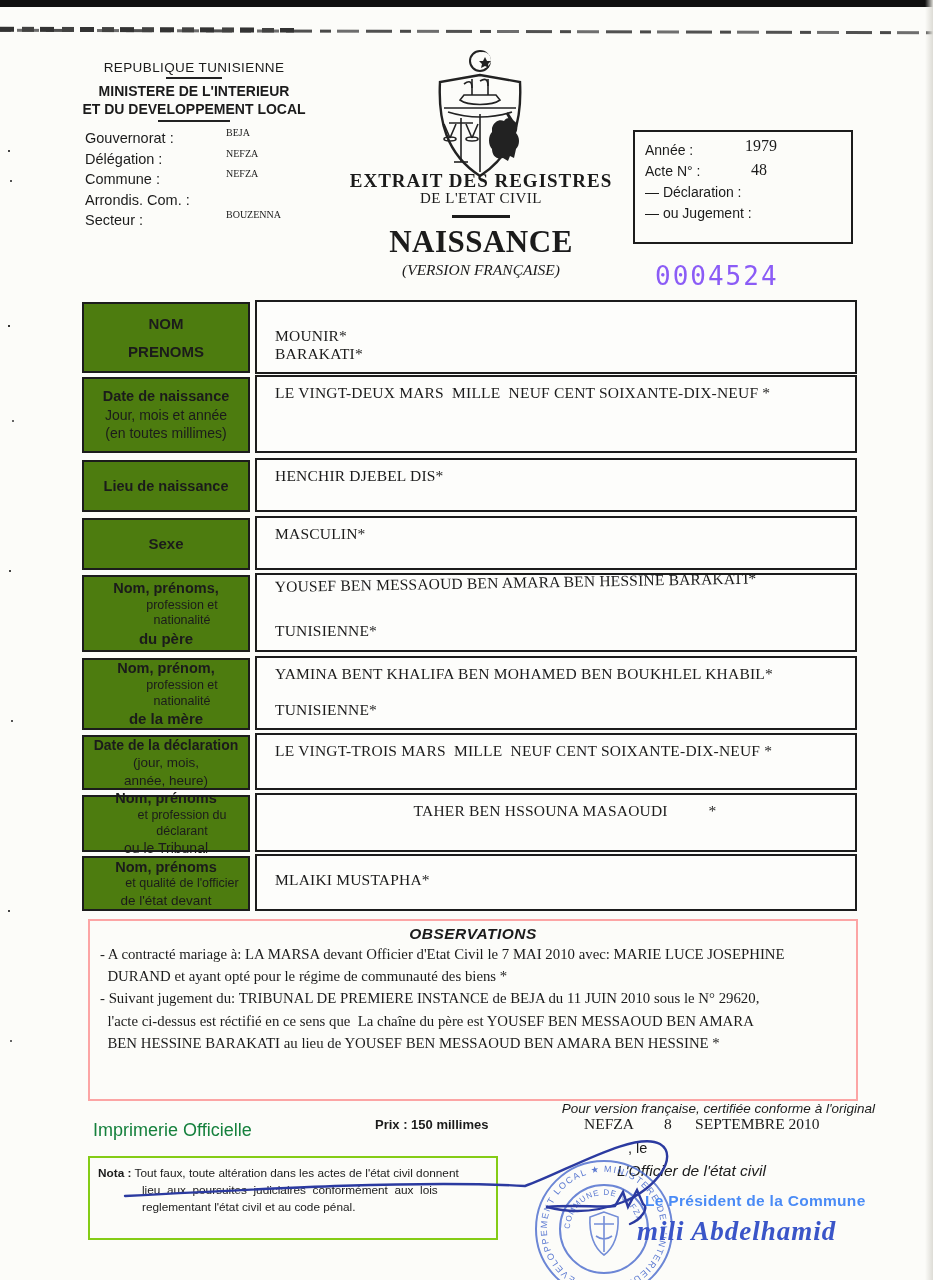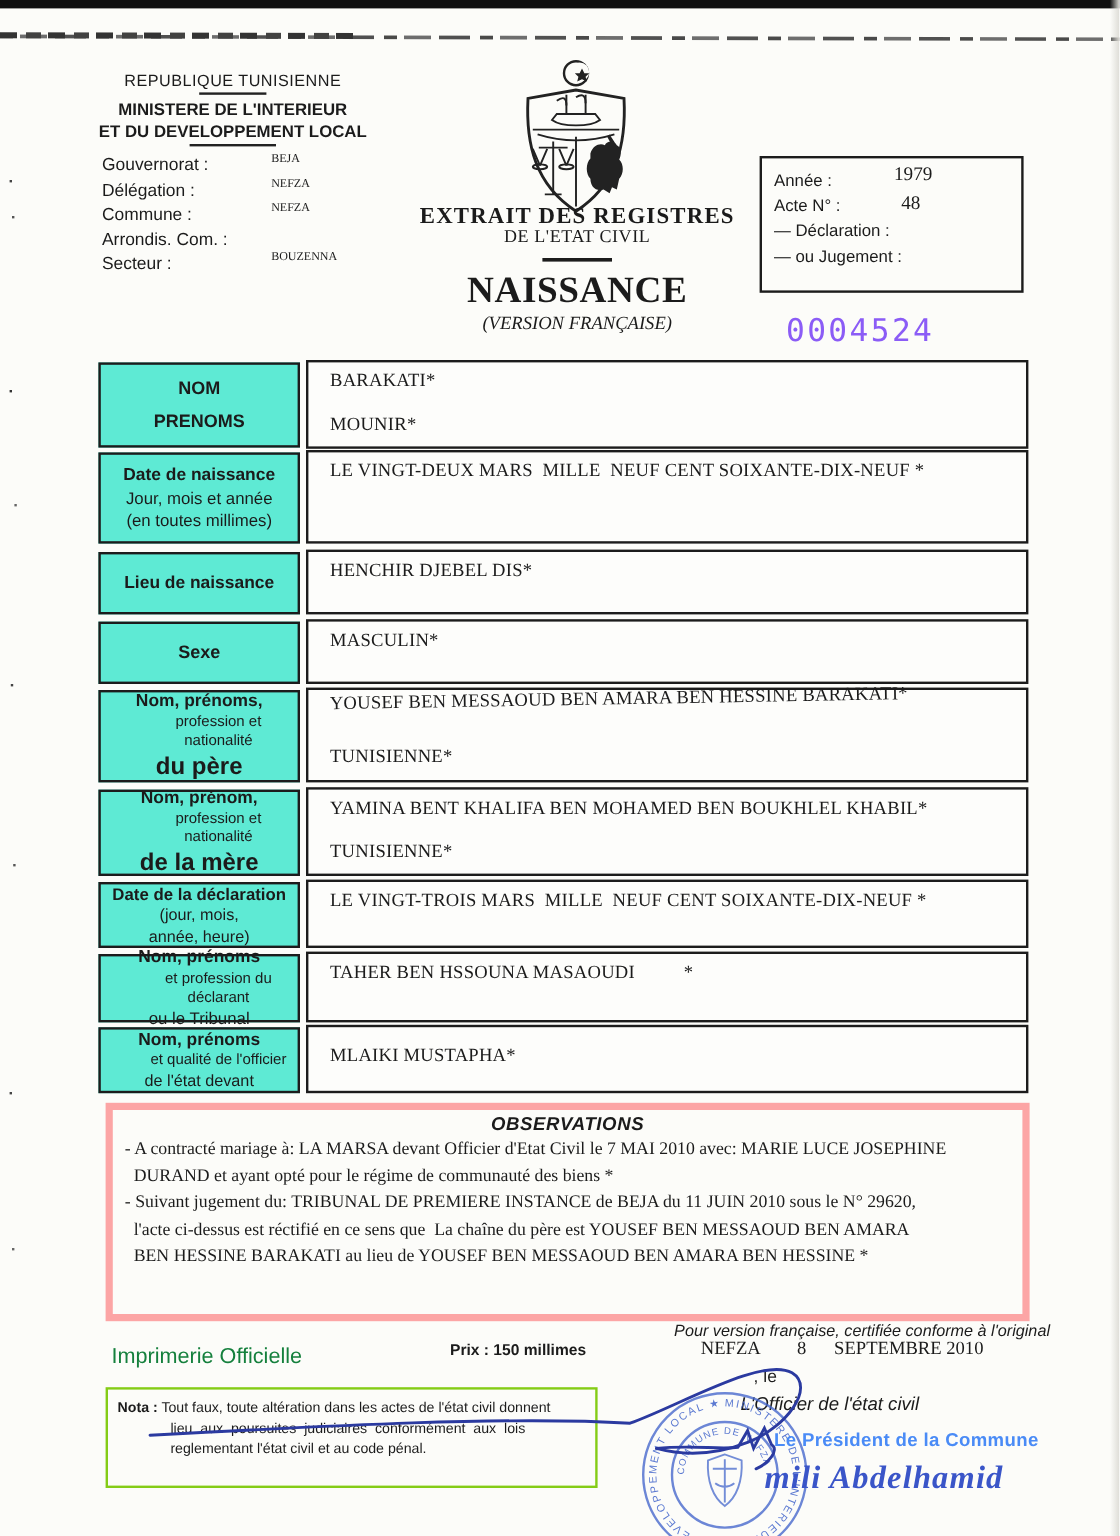--- a/index.html
+++ b/index.html
@@ -38,35 +38,35 @@
   .doc-sub{position:absolute;left:320px;top:261px;width:322px;text-align:center;
     font-family:"Liberation Serif",serif;font-style:italic;font-size:15.5px;}
   
   .acte-box{position:absolute;left:633px;top:130px;width:220px;height:114px;border:2px solid #1c1c1c;
     padding:8px 0 0 10px;box-sizing:border-box;font-size:14px;line-height:21px;}
   .acte-annee-val{position:absolute;left:110px;top:3px;font-family:"Liberation Serif",serif;font-size:16px;}
   .acte-num-val{position:absolute;left:116px;top:27px;font-family:"Liberation Serif",serif;font-size:16px;}
   .serial{position:absolute;left:655px;top:261px;font-family:"DejaVu Sans Mono",monospace;
     font-size:26px;letter-spacing:2px;color:#8b5cf6;}
   
-  .lab{position:absolute;left:82px;width:168px;border:2px solid #1c1c1c;background:#5eead4;
+  .lab{position:absolute;left:82px;width:168px;border:2px solid #1c1c1c;background:#4d7c0f;
     display:flex;flex-direction:column;align-items:center;justify-content:center;text-align:center;box-sizing:border-box;}
   .valbox{position:absolute;left:255px;width:602px;border:2px solid #1c1c1c;background:#fdfdfb;
     box-sizing:border-box;padding:7px 0 0 18px;}
   .val{font-family:"Liberation Serif",serif;font-size:15.5px;letter-spacing:.2px;white-space:pre;}
   .b15{font-weight:bold;font-size:15px;line-height:1.3;}
-  .b14{font-weight:bold;font-size:20px;line-height:1.3;}
+  .b14{font-weight:bold;font-size:15px;line-height:1.3;}
   .s600{font-weight:bold;font-size:14.5px;line-height:1.3;}
   .r14{font-size:14px;line-height:1.3;}
   .r13{font-size:13.5px;line-height:1.3;}
   .r12{font-size:12.5px;line-height:1.25;margin-left:32px;}
   .gap8{margin-top:8px;} .gap18{margin-top:18px;} .gap26{margin-top:26px;}
   .tilt{transform:rotate(-1deg);transform-origin:left bottom;}
   
-  .obs{position:absolute;left:88px;top:919px;width:770px;height:182px;border:6px solid #fca5a5;
+  .obs{position:absolute;left:88px;top:919px;width:770px;height:182px;border:2px solid #fca5a5;
     box-sizing:border-box;padding:4px 10px;}
   .obs-title{text-align:center;font-weight:bold;font-style:italic;font-size:15.5px;letter-spacing:.5px;}
   .obs-line{font-family:"Liberation Serif",serif;font-size:14.8px;line-height:1.5;white-space:pre;}
   
   .certif{position:absolute;left:545px;top:1101px;width:330px;text-align:right;
     font-style:italic;font-size:13.5px;}
   .date-line{position:absolute;left:584px;top:1115px;font-family:"Liberation Serif",serif;
     font-size:15.5px;white-space:pre;}
   .comma-le{position:absolute;left:628px;top:1140px;font-size:14.5px;}
   .officier{position:absolute;left:617px;top:1162px;font-style:italic;font-size:15.5px;}
@@ -156,22 +156,22 @@
     <div>— Déclaration :</div>
     <div>— ou Jugement :</div>
   </div>
   <div class="serial">0004524</div>
 
   <div class="lab" style="top:302px;height:71px;">
     <div class="b15">NOM</div>
     <div class="b15 gap8">PRENOMS</div>
   </div>
   <div class="valbox" style="top:300px;height:74px;">
+    <div class="val gap18">MOUNIR*</div>
     <div class="val">BARAKATI*</div>
-    <div class="val gap18">MOUNIR*</div>
   </div>
 
   <div class="lab" style="top:377px;height:76px;">
     <div class="s600">Date de naissance</div>
     <div class="r14">Jour, mois et année</div>
     <div class="r14">(en toutes millimes)</div>
   </div>
   <div class="valbox" style="top:375px;height:78px;">
     <div class="val">LE VINGT-DEUX MARS  MILLE  NEUF CENT SOIXANTE-DIX-NEUF *</div>
   </div>
@@ -217,21 +217,21 @@
   </div>
   <div class="valbox" style="top:733px;height:57px;">
     <div class="val">LE VINGT-TROIS MARS  MILLE  NEUF CENT SOIXANTE-DIX-NEUF *</div>
   </div>
 
   <div class="lab" style="top:795px;height:57px;">
     <div class="s600">Nom, prénoms</div>
     <div class="r12">et profession du déclarant</div>
     <div class="r14">ou le Tribunal</div>
   </div>
-  <div class="valbox" style="top:793px;height:59px;">
+  <div class="valbox" style="top:793px;height:59px;text-align:center;">
     <div class="val">TAHER BEN HSSOUNA MASAOUDI          *</div>
   </div>
 
   <div class="lab" style="top:856px;height:55px;">
     <div class="s600">Nom, prénoms</div>
     <div class="r12">et qualité de l'officier</div>
     <div class="r13">de l'état devant</div>
   </div>
   <div class="valbox" style="top:854px;height:57px;">
     <div class="val" style="margin-top:8px;">MLAIKI MUSTAPHA*</div>

